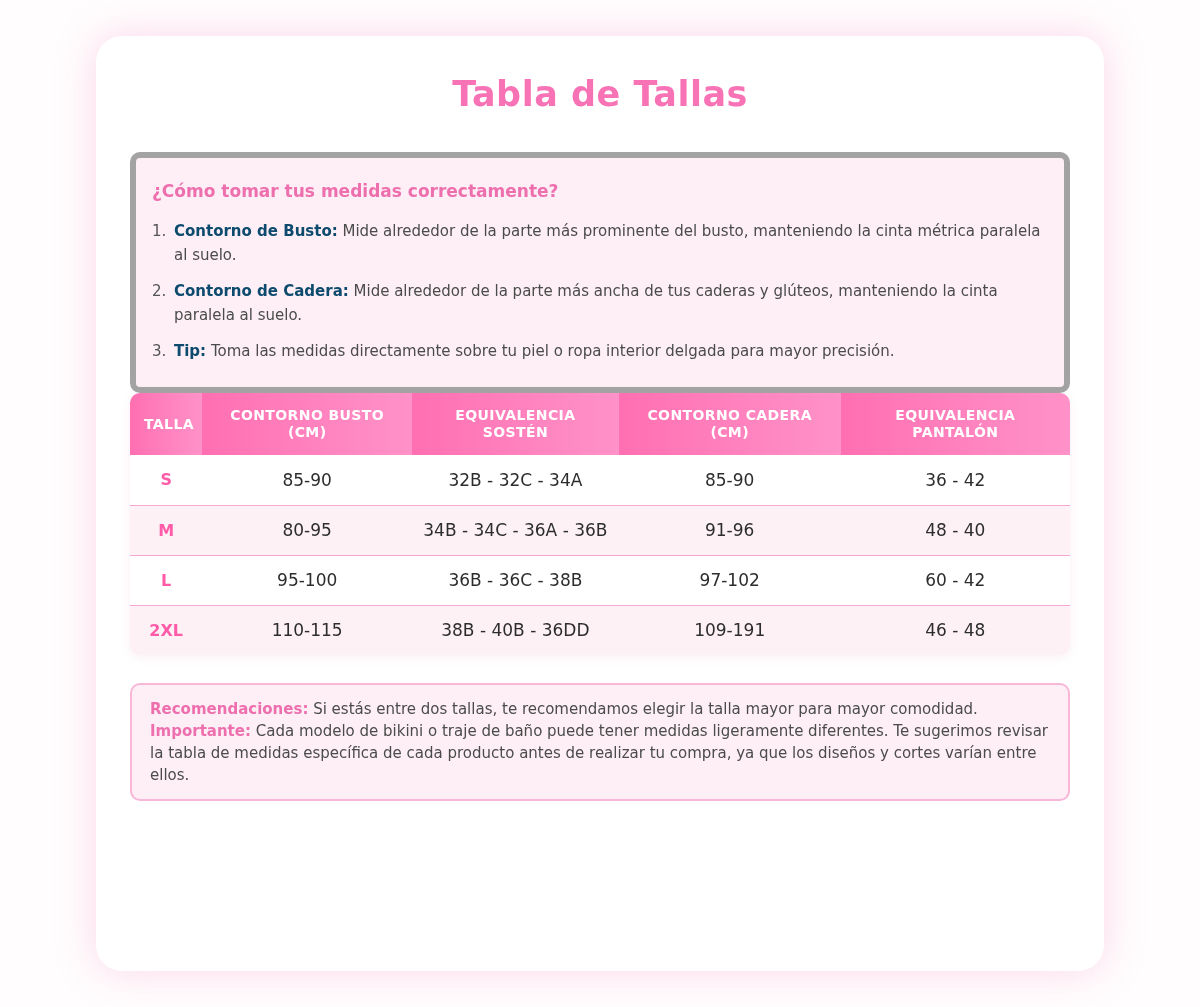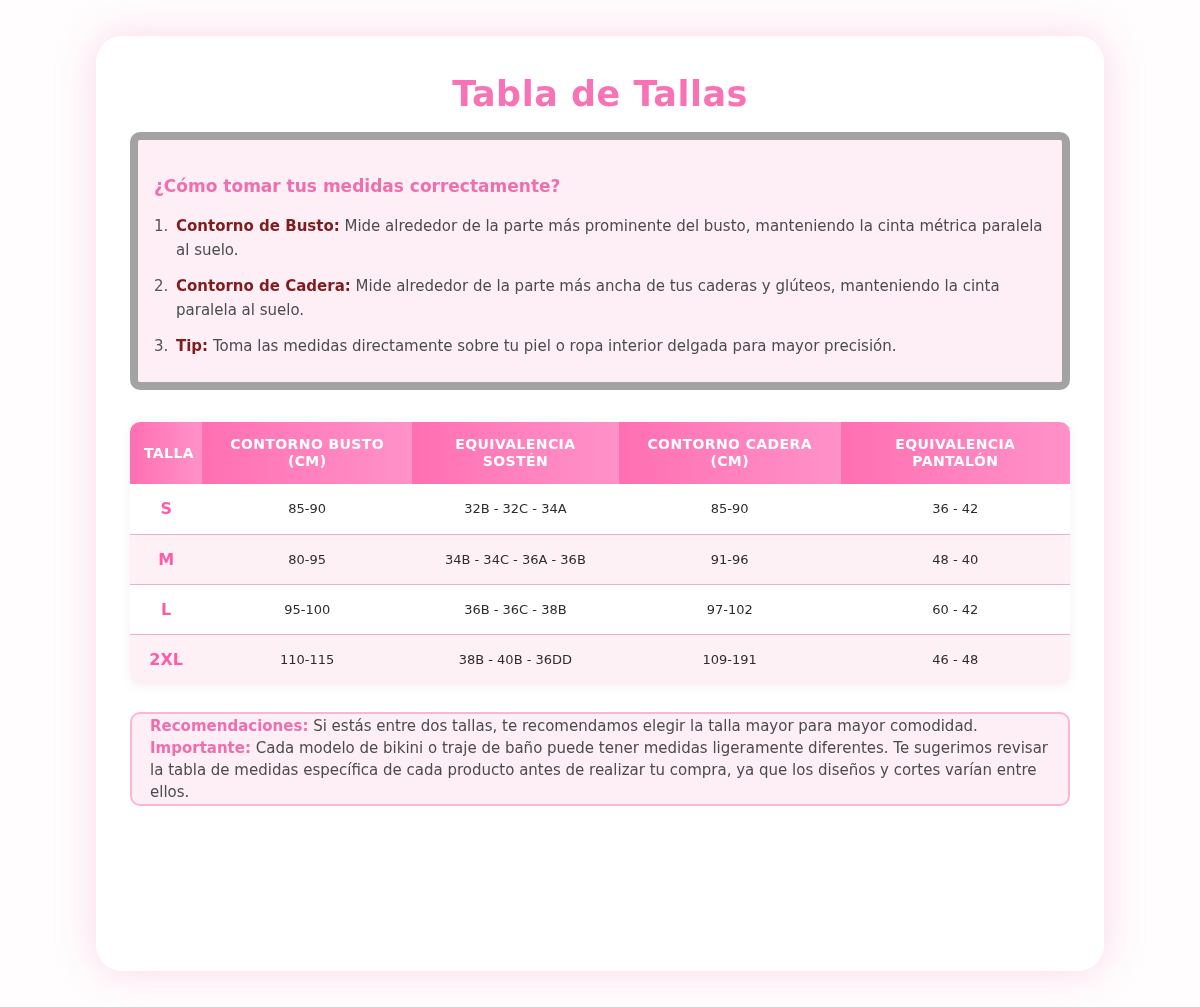--- a/index.html
+++ b/index.html
@@ -16,30 +16,29 @@
     background: #ffffff;
     border-radius: 26px;
     box-shadow: 0 0 38px rgba(247, 168, 205, 0.45);
     padding: 38px 34px 60px 34px;
   }
   .page-title {
     text-align: center;
     font-size: 35px;
     font-weight: bold;
     color: #f873b5;
-    margin-bottom: 18px;
+    margin-bottom: 38px;
     letter-spacing: 0.5px;
   }
   
   .info-box {
-    border: 8px solid #a3a3a3;
+    border: 6px solid #a3a3a3;
     background: #fdeff5;
     border-radius: 10px;
-    padding: 36px 18px 24px 16px;
-    margin-bottom: 32px;
+    padding: 23px 18px 24px 16px;
   }
   .info-box-title {
     font-size: 17px;
     font-weight: bold;
     color: #ee6fae;
     margin-bottom: 18px;
   }
   .steps { list-style: none; }
   .step {
     display: flex;
@@ -48,21 +47,21 @@
     font-size: 15px;
     line-height: 24px;
     color: #4b4b4b;
   }
   .step:last-child { margin-bottom: 0; }
   .step-number {
     flex: 0 0 22px;
     color: #555555;
   }
   .step-text { flex: 1; }
-  .step-label { font-weight: bold; color: #7f1d1d; }
+  .step-label { font-weight: bold; color: #0c4a6e; }
   
   .table-wrap {
     border-radius: 10px;
     overflow: hidden;
     box-shadow: 0 2px 10px rgba(230, 160, 195, 0.18);
     margin-bottom: 28px;
   }
   table {
     width: 100%;
     border-collapse: collapse;
@@ -83,37 +82,37 @@
     vertical-align: middle;
     letter-spacing: 0.4px;
     line-height: 17px;
     padding: 0 14px;
     text-transform: uppercase;
   }
   tbody td {
     height: 50px;
     text-align: center;
     vertical-align: middle;
-    font-size: 13px;
+    font-size: 17px;
     color: #2d2d2d;
     background: #ffffff;
   }
   tbody tr:nth-child(even) td { background: #fdf1f6; }
   tbody tr + tr td { border-top: 1px solid #f5a8d0; }
   td.size-cell {
     font-weight: bold;
     font-size: 16px;
     color: #ff5ba8;
   }
   
   .notes-box {
     border: 2px solid #f8b7d6;
     background: #fdeff5;
     border-radius: 10px;
-    padding: 1px 18px;
+    padding: 13px 18px;
     font-size: 15px;
     line-height: 22px;
     color: #4b4b4b;
   }
   .note-label { font-weight: bold; color: #ee6fae; }
 </style>
 </head>
 <body>
 
 <div class="card">

